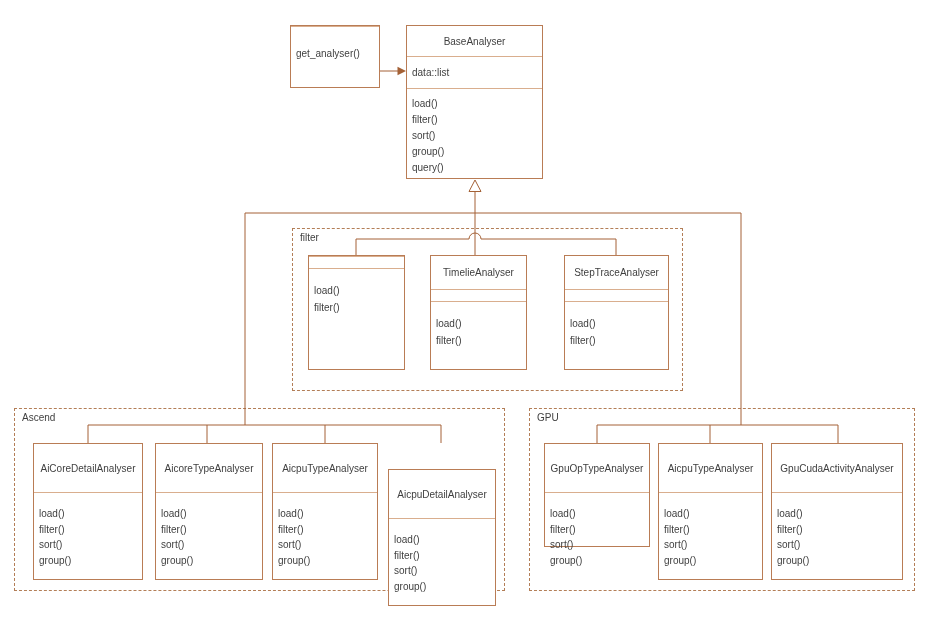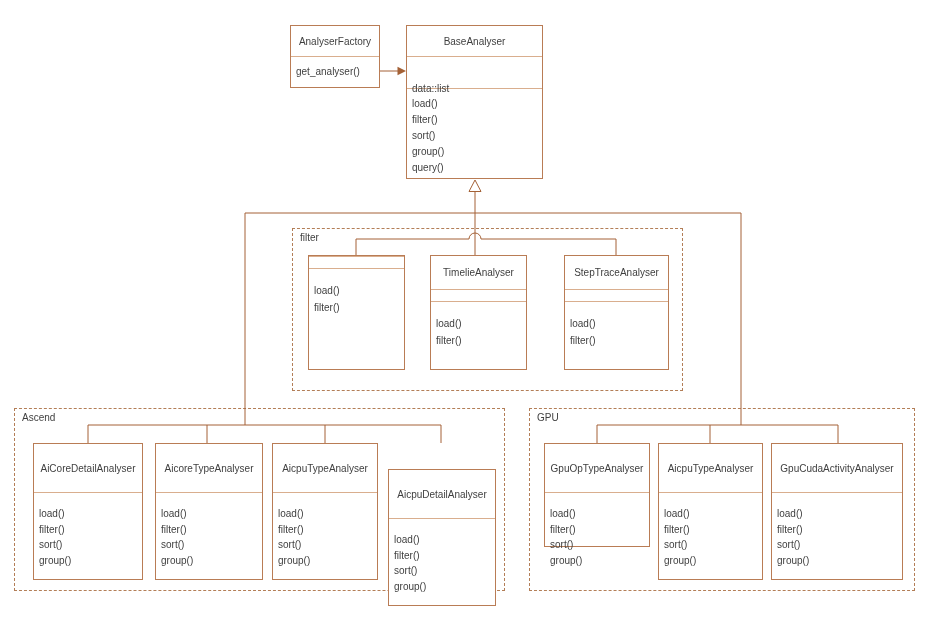--- a/index.html
+++ b/index.html
@@ -40,23 +40,23 @@
   .cls .t {
     display: flex;
     align-items: center;
     justify-content: center;
     text-align: center;
     white-space: nowrap;
     overflow: hidden;
   }
   .cls .sec { border-top: 1px solid var(--divider-stroke); }
   .m { padding-left: 5px; white-space: nowrap; }
-  .sec-factory { padding-top: 7px; }
+  .sec-factory { padding-top: 19px; }
   .sec-factory .m { line-height: 16px; }
-  .sec-base-attr { padding-top: 24px; }
+  .sec-base-attr { padding-top: 8px; }
   .sec-base-attr .m { line-height: 16px; }
   .sec-base-m { padding-top: 7px; }
   .sec-base-m .m { line-height: 16px; }
   .sec-common-m { padding-top: 13px; }
   .sec-common-m .m { line-height: 17px; }
   .sec-leaf-m { padding-top: 13px; }
   .sec-leaf-m .m { line-height: 15.5px; }
   .group {
     position: absolute;
     border: 1px dashed var(--group-stroke);
@@ -80,21 +80,20 @@
     <path class="conn-fill" d="M406,71 L397.5,66.8 L397.5,75.2 Z"></path>
     <path class="conn" d="M475,191.5 V255"></path>
     <path class="tri" d="M475,180 L469,191.5 L481,191.5 Z"></path>
     <path class="conn" d="M245,425 V213 H741 V425"></path>
     <path class="conn" d="M356,255 V239 H469 A6 6 0 0 1 481,239 H616 V255"></path>
     <path class="conn" d="M88,443 V425 H441 V443 M207,425 V443 M325,425 V443"></path>
     <path class="conn" d="M597,443 V425 H838 V443 M710,425 V443"></path>
   </svg>
 
   <div class="cls" style="left:290px;top:25px;width:90px;height:63px">
-    <div class="t" style="height:30px">AnalyserFactory</div>
     <div class="sec sec-factory">
       <div class="m">get_analyser()</div>
     </div>
   </div>
 
   <div class="cls" style="left:406px;top:25px;width:137px;height:154px">
     <div class="t" style="height:30px">BaseAnalyser</div>
     <div class="sec sec-base-attr" style="height:32px">
       <div class="m">data::list</div>
     </div>

